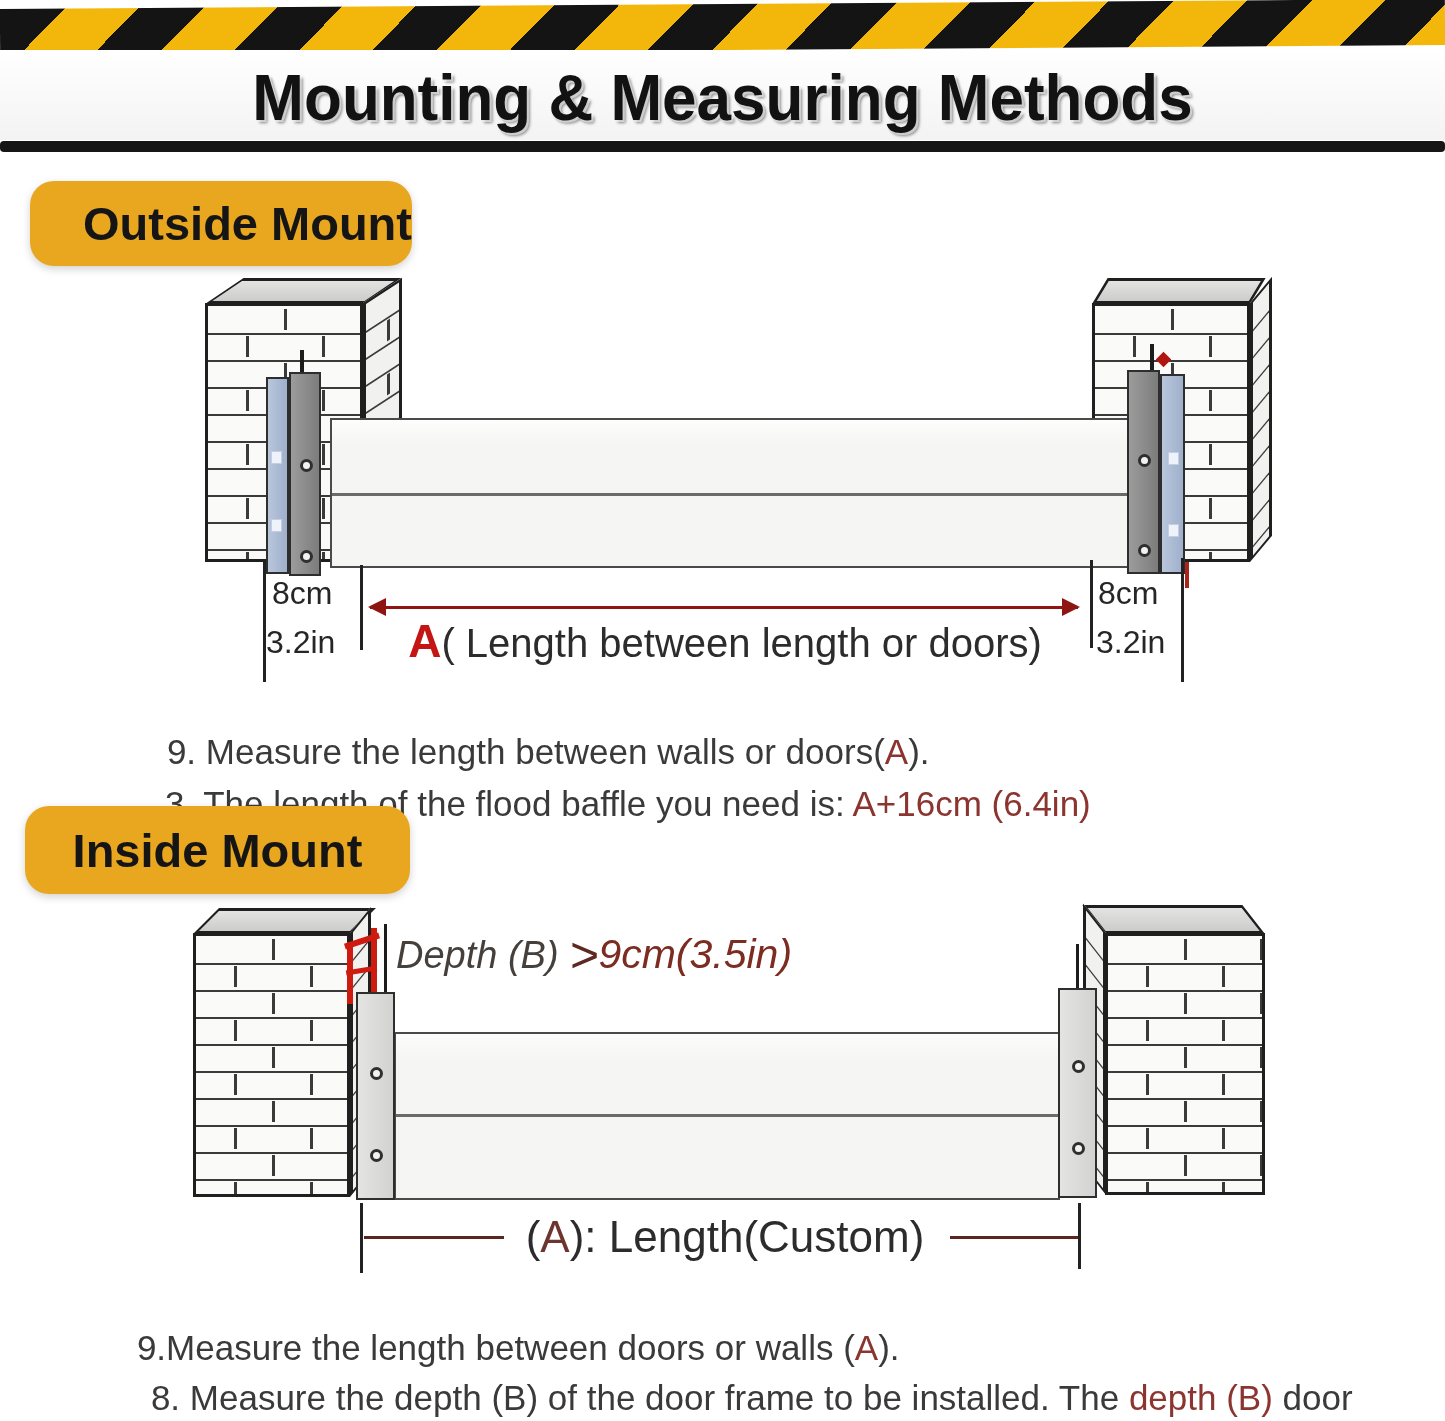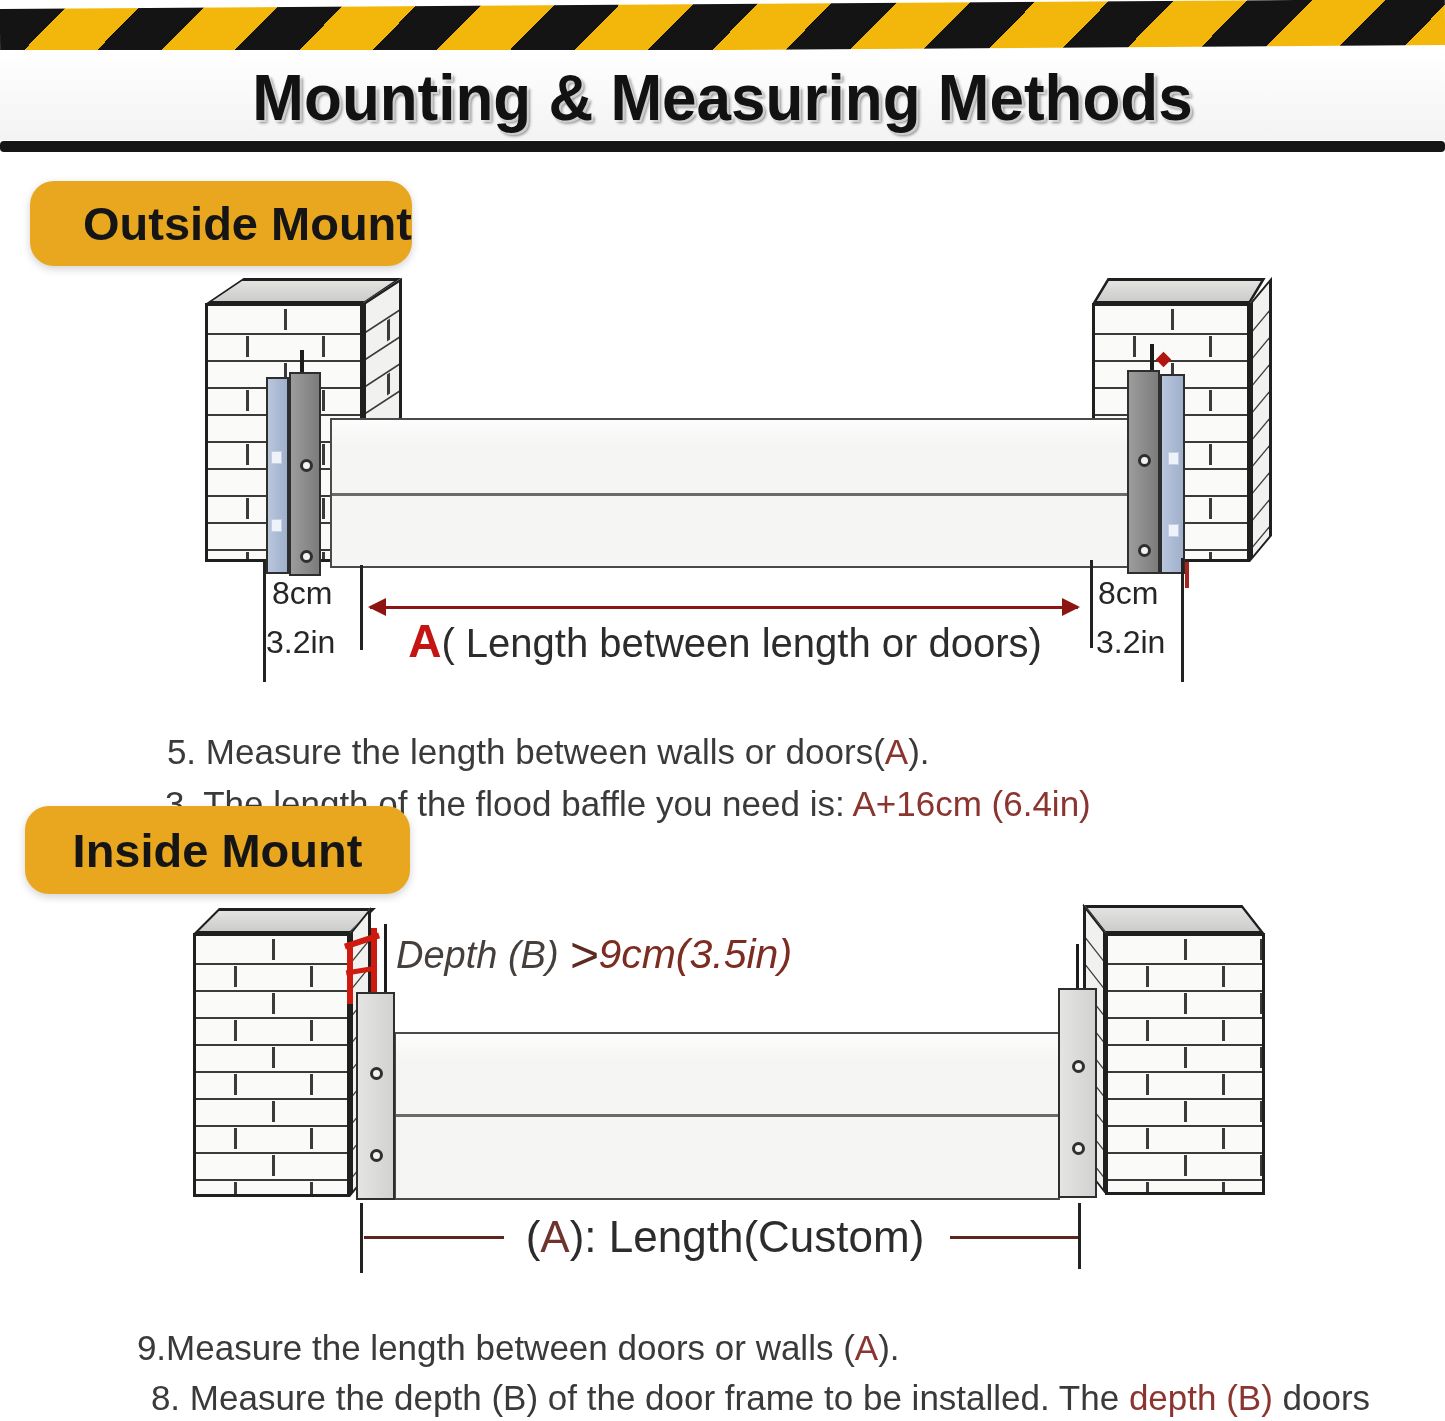--- a/index.html
+++ b/index.html
@@ -251,21 +251,21 @@
 
   <div class="dimline" style="left:370px;top:606px;width:708px;"></div>
   <div class="ah left" style="left:368px;top:598px;"></div>
   <div class="ah right" style="left:1062px;top:598px;"></div>
 
   <div class="spanlabel" style="left:400px;top:614px;width:650px;">
     <span class="bigA">A</span><span>( Length between length or doors)</span>
   </div>
 
   <div class="instr" style="left:128px;top:692px;">
-    <span>5. Measure the length between walls or doors(</span><span class="em">A</span><span>).</span>
+    <span>9. Measure the length between walls or doors(</span><span class="em">A</span><span>).</span>
   </div>
   <div class="instr" style="left:126px;top:744px;">
     <span>3. The length of the flood baffle you need is: </span><span class="em">A+16cm (6.4in)</span><span></span>
   </div>
 
   <div class="abs badge" style="left:25px;top:806px;width:385px;height:88px;">
     <span>Inside Mount</span>
   </div>
 
   <div class="ptop" style="left:193px;top:908px;width:157px;height:26px;transform:skewX(-45deg);transform-origin:bottom left;"></div>
@@ -410,19 +410,19 @@
   <div class="dimline" style="left:364px;top:1236px;width:140px;background:#5e2420;"></div>
   <div class="dimline" style="left:950px;top:1236px;width:128px;background:#5e2420;"></div>
   <div class="spanlabel" style="left:500px;top:1212px;width:450px;font-size:44px;">
     <span>(</span><span class="mA">A</span><span>): Length(Custom)</span>
   </div>
 
   <div class="instr" style="left:98px;top:1288px;">
     <span>9.Measure the length between doors or walls (</span><span class="em">A</span><span>).</span>
   </div>
   <div class="instr" style="left:112px;top:1338px;">
-    <span>8. Measure the depth (B) of the door frame to be installed. The </span><span class="em">depth (B)</span><span> doors</span>
+    <span>8. Measure the depth (B) of the door frame to be installed. The </span><span class="em">depth (B)</span><span> door</span>
   </div>
   <div class="instr" style="left:50px;top:1380px;">
     <span>to be greater than 9cm (3.5in) before the flood protection baffle can be installed.</span>
   </div>
 
 </div>
 
 </body></html>

